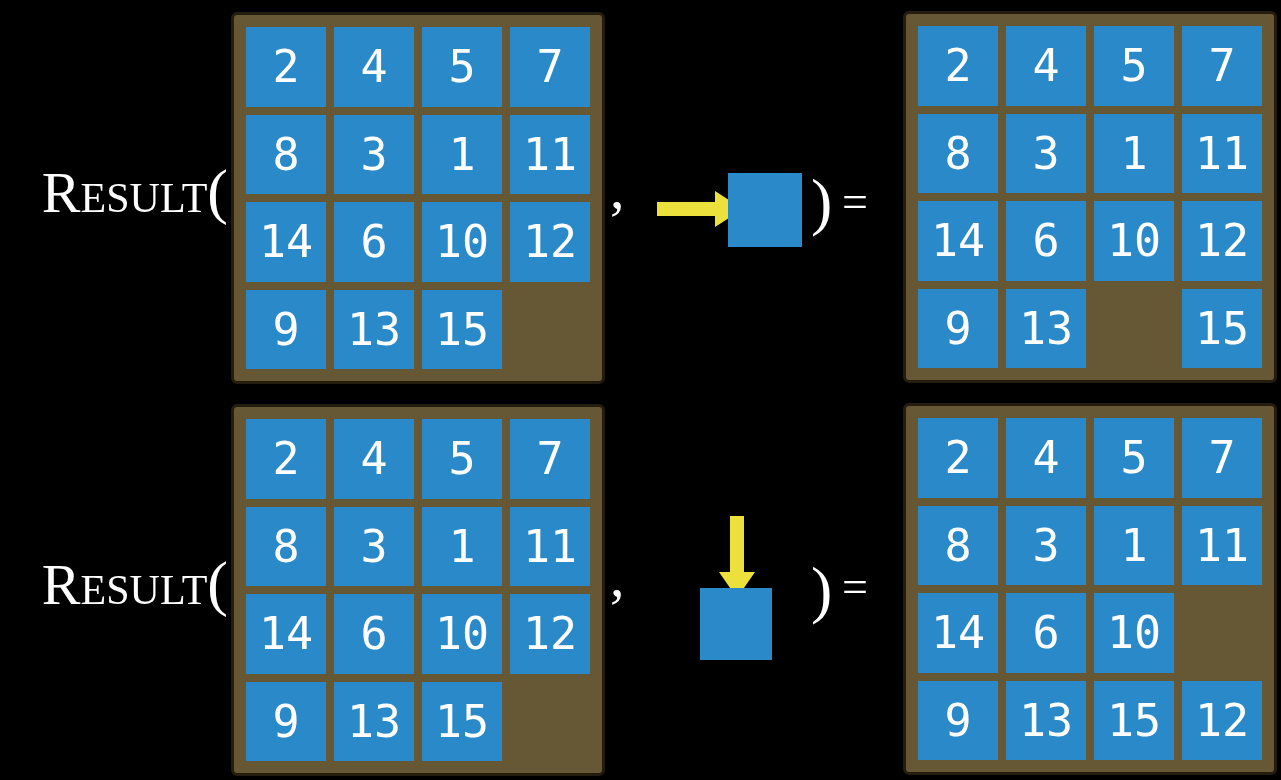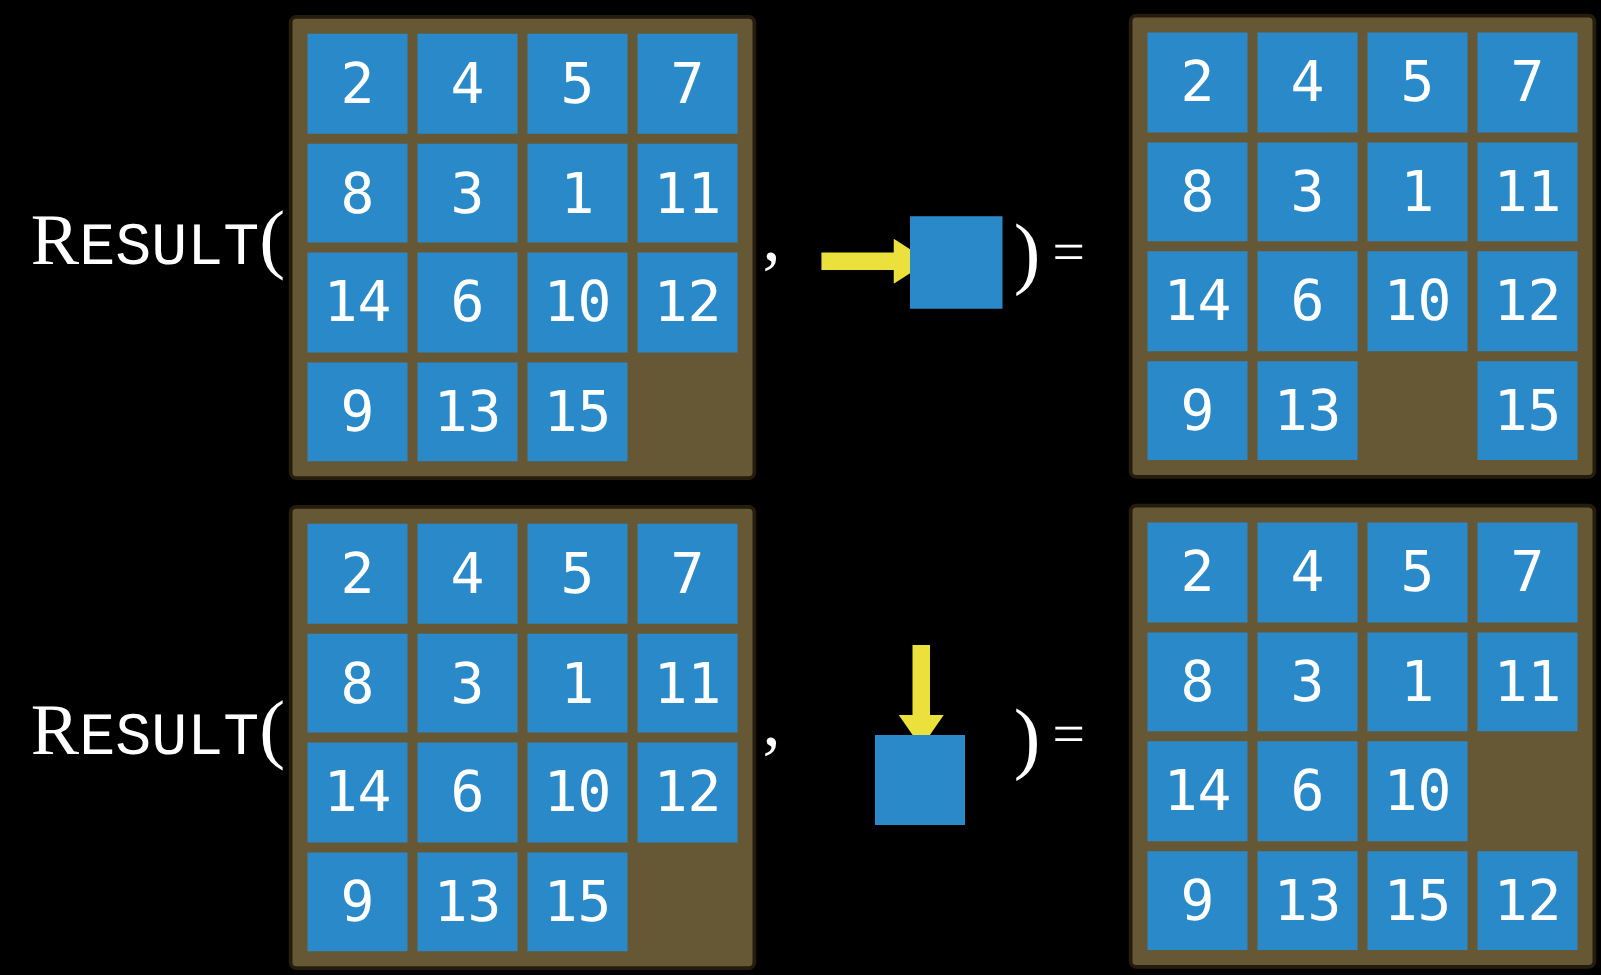--- a/index.html
+++ b/index.html
@@ -15,21 +15,21 @@
   
   .func-label {
     position: absolute;
     left: 0; width: 228px;
     text-align: right;
     white-space: nowrap;
     color: var(--text-white, #fff);
     font-size: 62px; line-height: 1;
   }
   .func-cap   { font-size: 58px; }
-  .func-rest  { font-size: 48px; text-transform: uppercase; font-family: Liberation Mono, monospace; }
+  .func-rest  { font-size: 42px; text-transform: uppercase; }
   .func-paren { font-size: 62px; }
 
   
   .board {
     position: absolute;
     width: 374px; height: 372px;
     background: var(--board-brown, #665834);
     border: 3px solid var(--board-edge, #241d0e);
     border-radius: 6px;
     display: grid;

